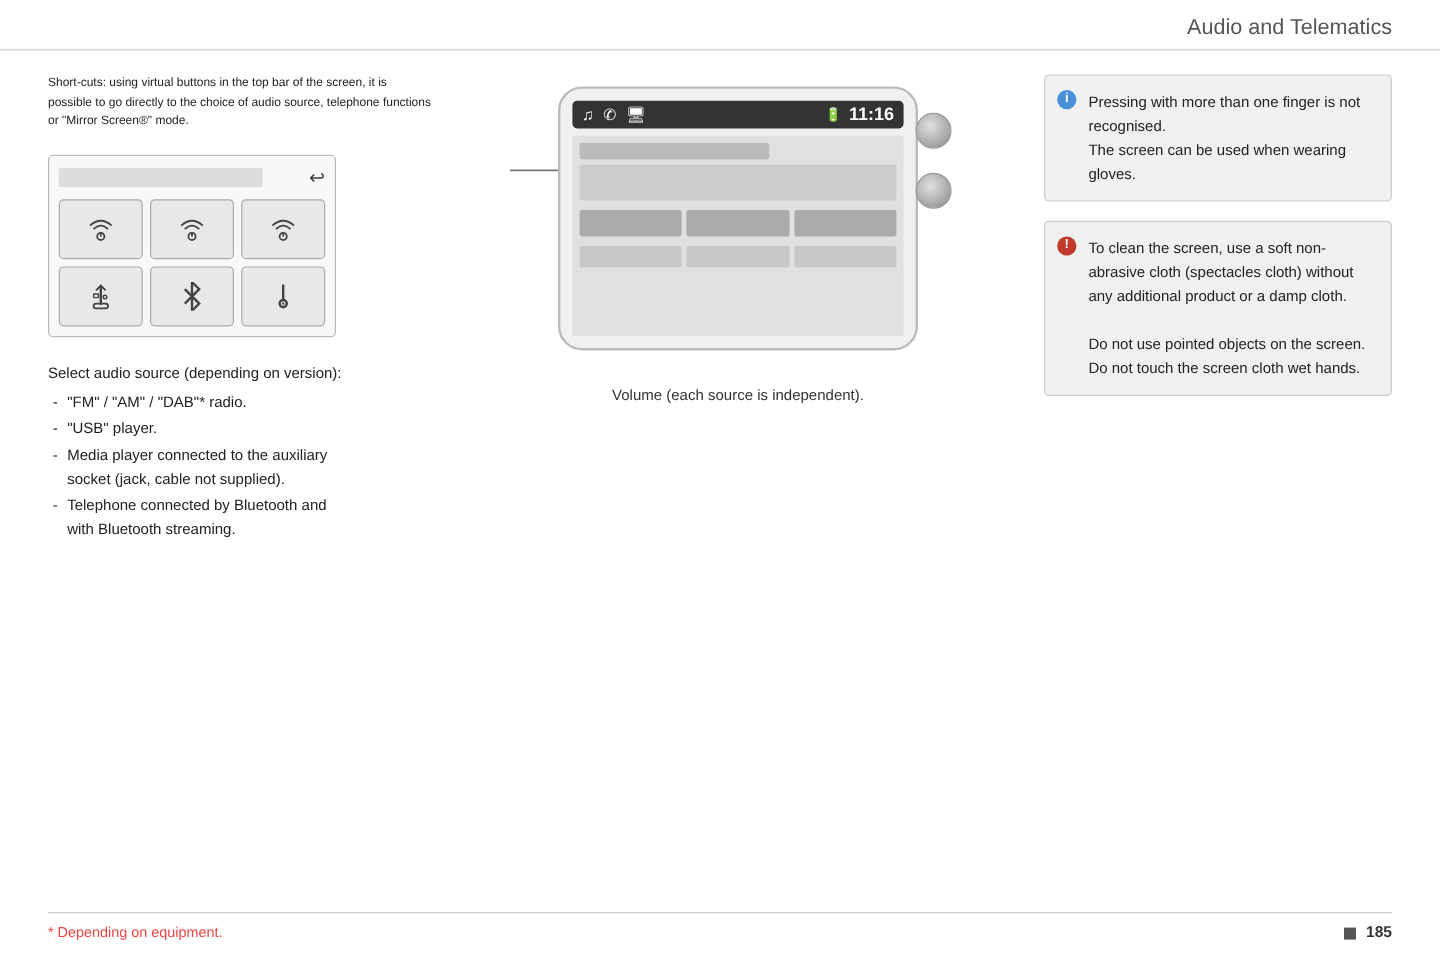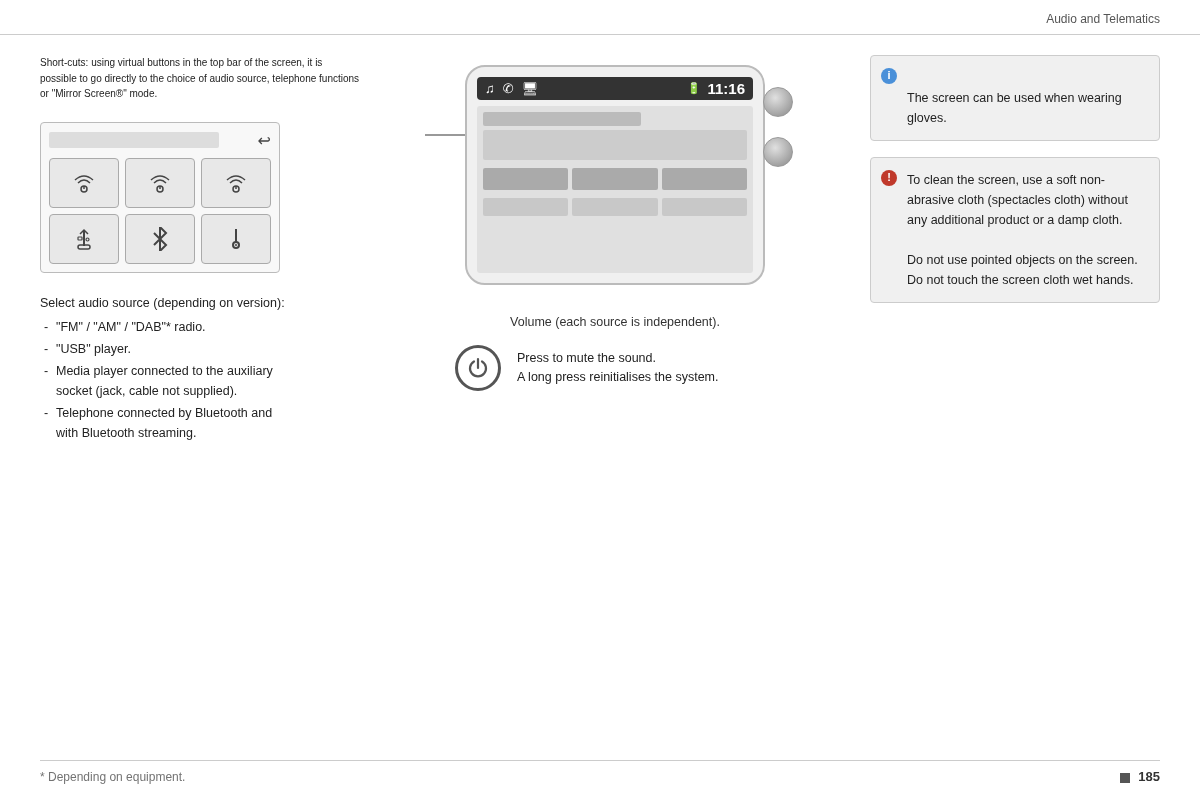--- a/index.html
+++ b/index.html
@@ -15,21 +15,21 @@
     }
 
     
     .header {
       display: flex;
       justify-content: flex-end;
       padding: 12px 40px 8px 40px;
       border-bottom: 1px solid #ccc;
     }
     .header-title {
-      font-size: 12px;
+      font-size: 18px;
       color: #555;
     }
 
     
     .main {
       display: flex;
       padding: 20px 40px 10px 40px;
       gap: 20px;
       height: calc(800px - 50px);
     }
@@ -194,21 +194,21 @@
       width: 30px;
       height: 30px;
       border-radius: 50%;
       background: radial-gradient(circle at 40% 35%, #e0e0e0, #888);
       border: 1px solid #999;
     }
 
     .volume-text {
       font-size: 12.5px;
       color: #333;
-      margin-bottom: 16px;
+      margin-bottom: 32px;
       text-align: center;
     }
 
     
     .mute-area {
       display: flex;
       align-items: flex-start;
       gap: 16px;
       width: 100%;
       max-width: 320px;
@@ -282,21 +282,21 @@
       left: 40px;
       right: 40px;
       display: flex;
       justify-content: space-between;
       align-items: flex-end;
       border-top: 1px solid #ccc;
       padding-top: 8px;
     }
     .footer-note {
       font-size: 12px;
-      color: #737373;
+      color: #ef4444;
     }
     .page-number {
       font-size: 13px;
       color: #333;
       font-weight: bold;
       margin-top: 12px;
     }
     .page-square {
       width: 10px;
       height: 10px;
@@ -424,40 +424,28 @@
 
         <div class="screen-controls">
           <div class="knob"></div>
           <div class="knob"></div>
         </div>
       </div>
     </div>
 
     <p class="volume-text">Volume (each source is independent).</p>
 
-    <div class="mute-area">
-      <div class="power-btn">
-        <svg width="22" height="22" viewBox="0 0 22 22" fill="none" xmlns="http://www.w3.org/2000/svg">
-          <path d="M11 2 L11 11" stroke="#555" stroke-width="2.2" stroke-linecap="round"></path>
-          <path d="M7 4.5 A8 8 0 1 0 15 4.5" stroke="#555" stroke-width="2.2" fill="none" stroke-linecap="round"></path>
-        </svg>
-      </div>
-      <div class="mute-text">
-        <div>Press to mute the sound.</div>
-        <div>A long press reinitialises the system.</div>
-      </div>
-    </div>
   </div>
 
   <div class="right-col">
 
     <div class="info-box info-blue">
       <span class="icon-badge">i</span>
       <div>
-        <br>
+        <span>Pressing with more than one finger is not recognised.</span><br>
         <span>The screen can be used when wearing gloves.</span>
       </div>
     </div>
 
     <div class="info-box info-red">
       <span class="icon-badge">!</span>
       <div>
         <span>To clean the screen, use a soft non-abrasive cloth (spectacles cloth) without any additional product or a damp cloth.</span><br><br>
         <span>Do not use pointed objects on the screen.</span><br>
         <span>Do not touch the screen cloth wet hands.</span>

